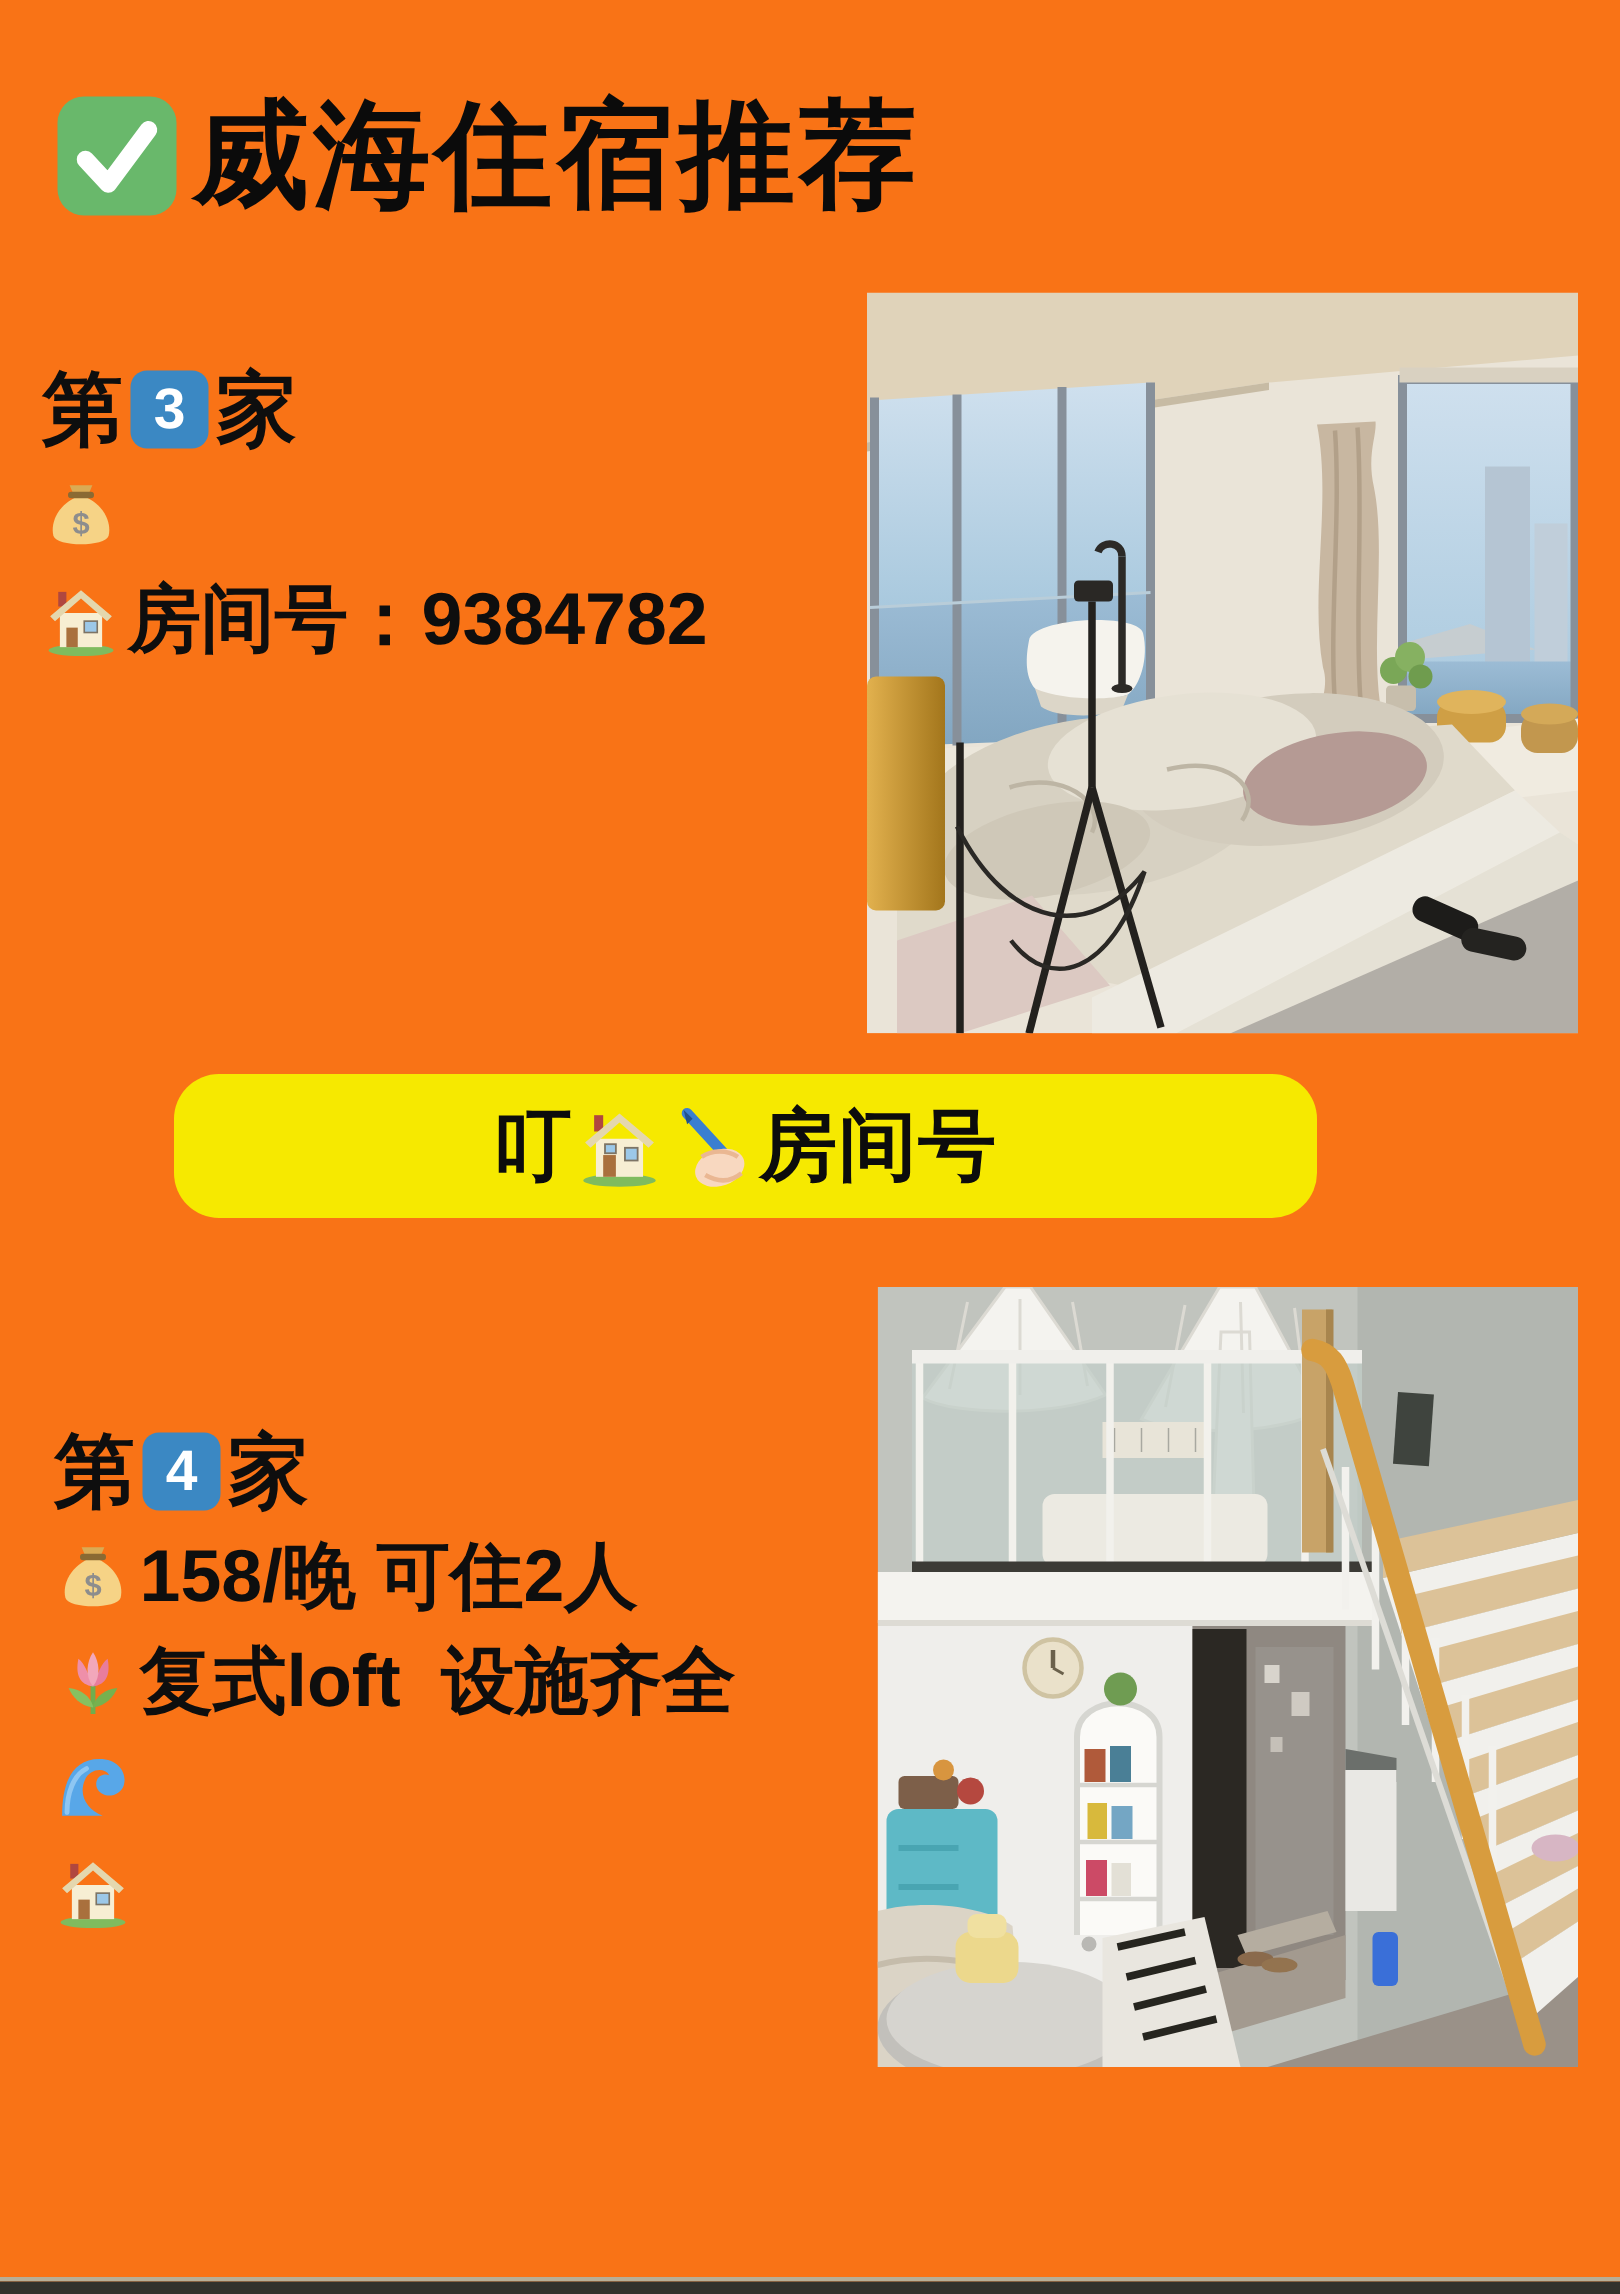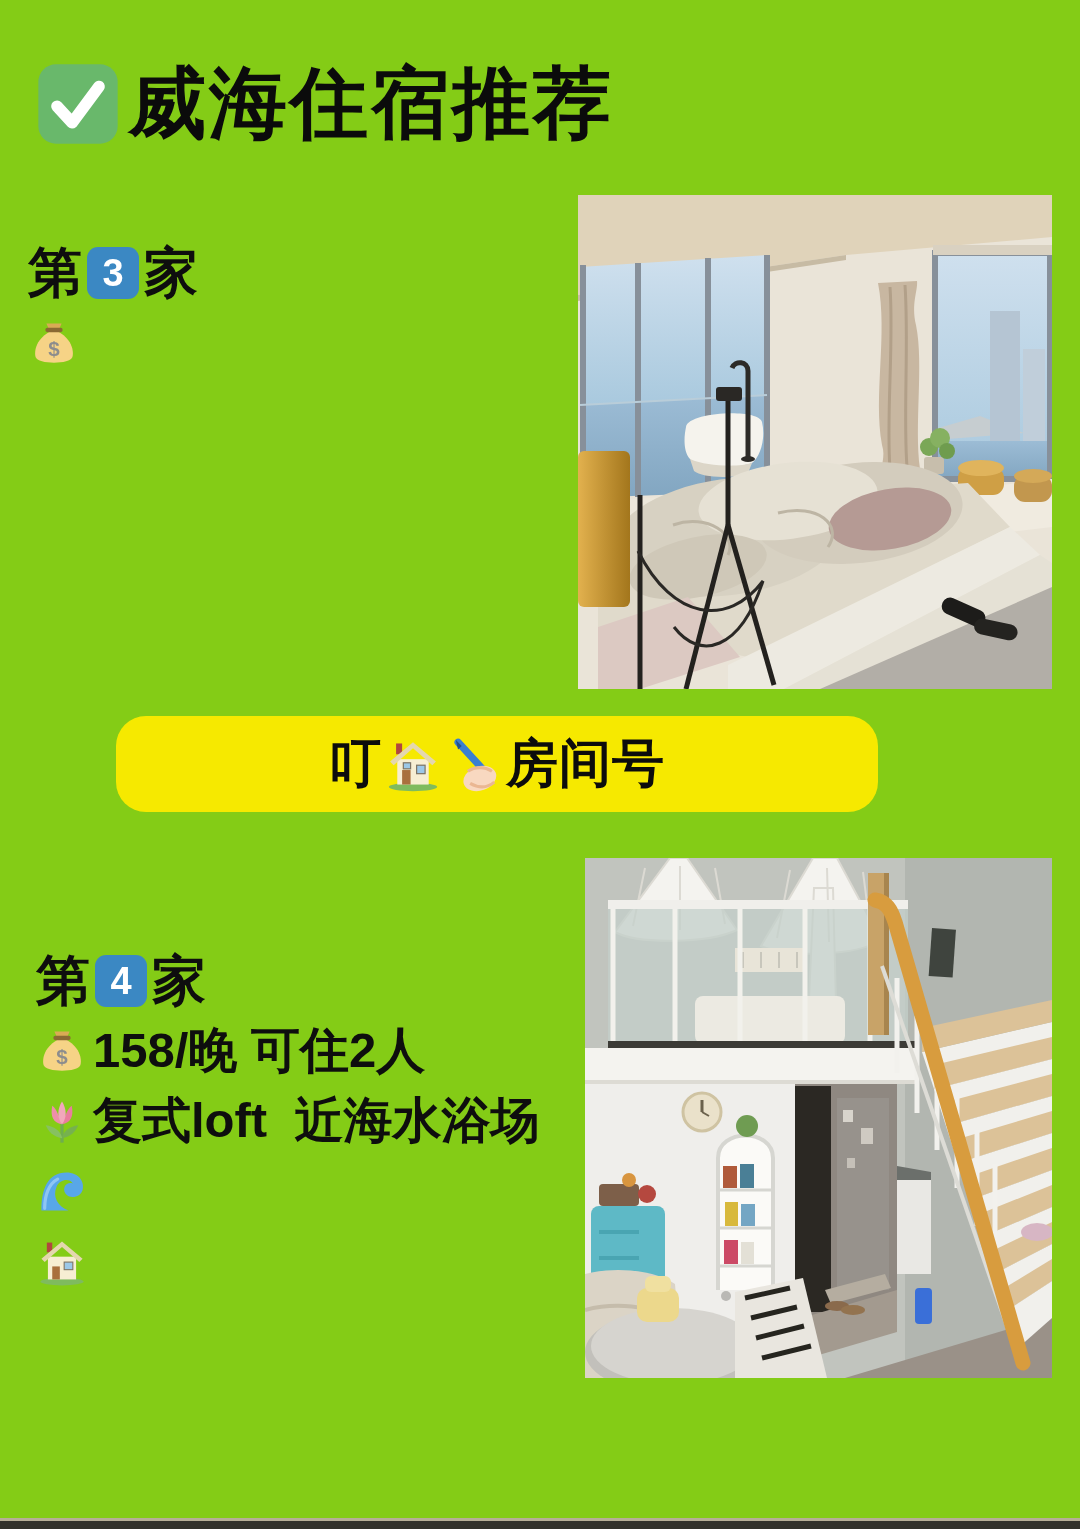--- a/index.html
+++ b/index.html
@@ -1,17 +1,17 @@
 <!DOCTYPE html>
 <html lang="zh"><head>
 <meta charset="utf-8">
 <style>
   html,body{margin:0;padding:0;background:#888;}
   .page{
-    position:relative;width:1080px;height:1529px;background:#84cc16;
+    position:relative;width:1080px;height:1529px;background:#f97316;
     overflow:hidden;margin:0 auto;
     font-family:"Liberation Sans","DejaVu Sans",sans-serif;
     color:#0e0e0e;
   }
   
   .page-title{
     position:absolute;left:36px;top:52px;height:104px;
     display:flex;align-items:center;
     font-size:78px;font-weight:900;letter-spacing:3px;color:#0b0b0b;
   }
@@ -65,20 +65,31 @@
       <span class="keycap">3</span>
       <span>家</span>
     </div>
     <div class="line">
       <svg class="ic" viewBox="0 0 48 48">
         <path d="M24 12 C10 17 5 29 7 37 C9 44 39 44 41 37 C43 29 38 17 24 12 Z" fill="#f6d386"></path>
         <path d="M17 6 h14 l-3 7 h-8 Z" fill="#d9ab55"></path>
         <rect x="16" y="10" width="16" height="4" rx="2" fill="#8a6a33"></rect>
         <text x="24" y="36" text-anchor="middle" font-size="19" font-weight="bold" fill="#8d8d8d">$</text>
       </svg>
+    </div>
+    <div class="line">
+      <svg class="ic" viewBox="0 0 48 48">
+        <ellipse cx="24" cy="43" rx="20" ry="3.5" fill="#7fbb5e"></ellipse>
+        <rect x="10" y="7" width="5" height="9" fill="#b0473f"></rect>
+        <rect x="11" y="20" width="26" height="21" fill="#f7eed3"></rect>
+        <path d="M5 22 L24 6 L43 22 L40 25 L24 11 L8 25 Z" fill="#e4d7ae"></path>
+        <rect x="15" y="29" width="7" height="12" fill="#a9703d"></rect>
+        <rect x="26" y="25" width="8" height="7" fill="#9cc8e8" stroke="#7d7465" stroke-width="1"></rect>
+      </svg>
+      <span class="txt">房间号：9384782</span>
     </div>
   </div>
 
   <div class="photo photo1">
     <svg viewBox="0 0 474 494" width="474" height="494">
       <defs>
         <linearGradient id="p1sky" x1="0" x2="0" y1="0" y2="1">
           <stop offset="0" stop-color="#cfe0ee"></stop>
             <stop offset="1" stop-color="#a9c9de"></stop>
         </linearGradient>
@@ -205,21 +216,21 @@
     </div>
     <div class="line">
       <svg class="ic" viewBox="0 0 48 48">
         <path d="M24 26 L24 44" stroke="#6fae4e" stroke-width="3"></path>
         <path d="M24 40 C16 39 11 33 9 28 C17 29 22 33 24 39 Z" fill="#87c160"></path>
         <path d="M24 40 C32 39 37 33 39 28 C31 29 26 33 24 39 Z" fill="#76b14f"></path>
         <path d="M15 10 C13 20 16 26 24 27 C21 19 19 13 15 10 Z" fill="#ee8fa9"></path>
         <path d="M33 10 C35 20 32 26 24 27 C27 19 29 13 33 10 Z" fill="#e87d9d"></path>
         <path d="M24 6 C20 12 19 21 24 27 C29 21 28 12 24 6 Z" fill="#f2a7bb"></path>
       </svg>
-      <span class="txt">复式loft  近海水浴场</span>
+      <span class="txt">复式loft  设施齐全</span>
     </div>
     <div class="line">
       <svg class="ic" viewBox="0 0 48 48">
         <path d="M5 42 C5 22 11 7 28 7 C40 7 45 16 43 23 C41 30 31 32 27 26 C24 21 28 15 34 17 C31 12 22 13 19 20 C15 29 20 38 30 42 Z" fill="#58a7e8"></path>
         <path d="M8 40 C8 28 12 17 20 13" stroke="#8ec6f2" stroke-width="3" fill="none" stroke-linecap="round"></path>
       </svg>
     </div>
     <div class="line">
       <svg class="ic" viewBox="0 0 48 48">
         <ellipse cx="24" cy="43" rx="20" ry="3.5" fill="#7fbb5e"></ellipse>

